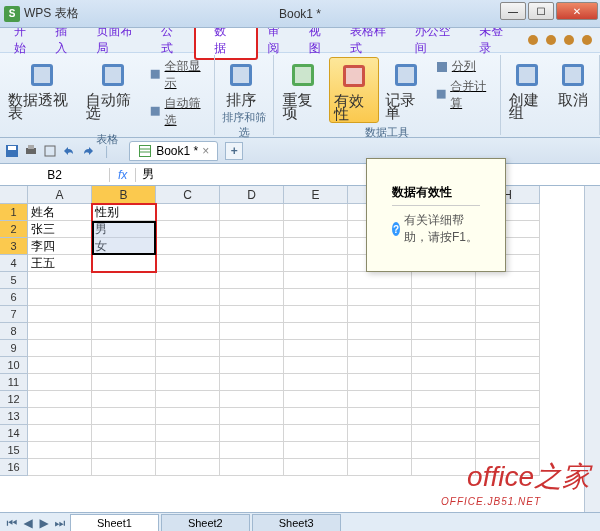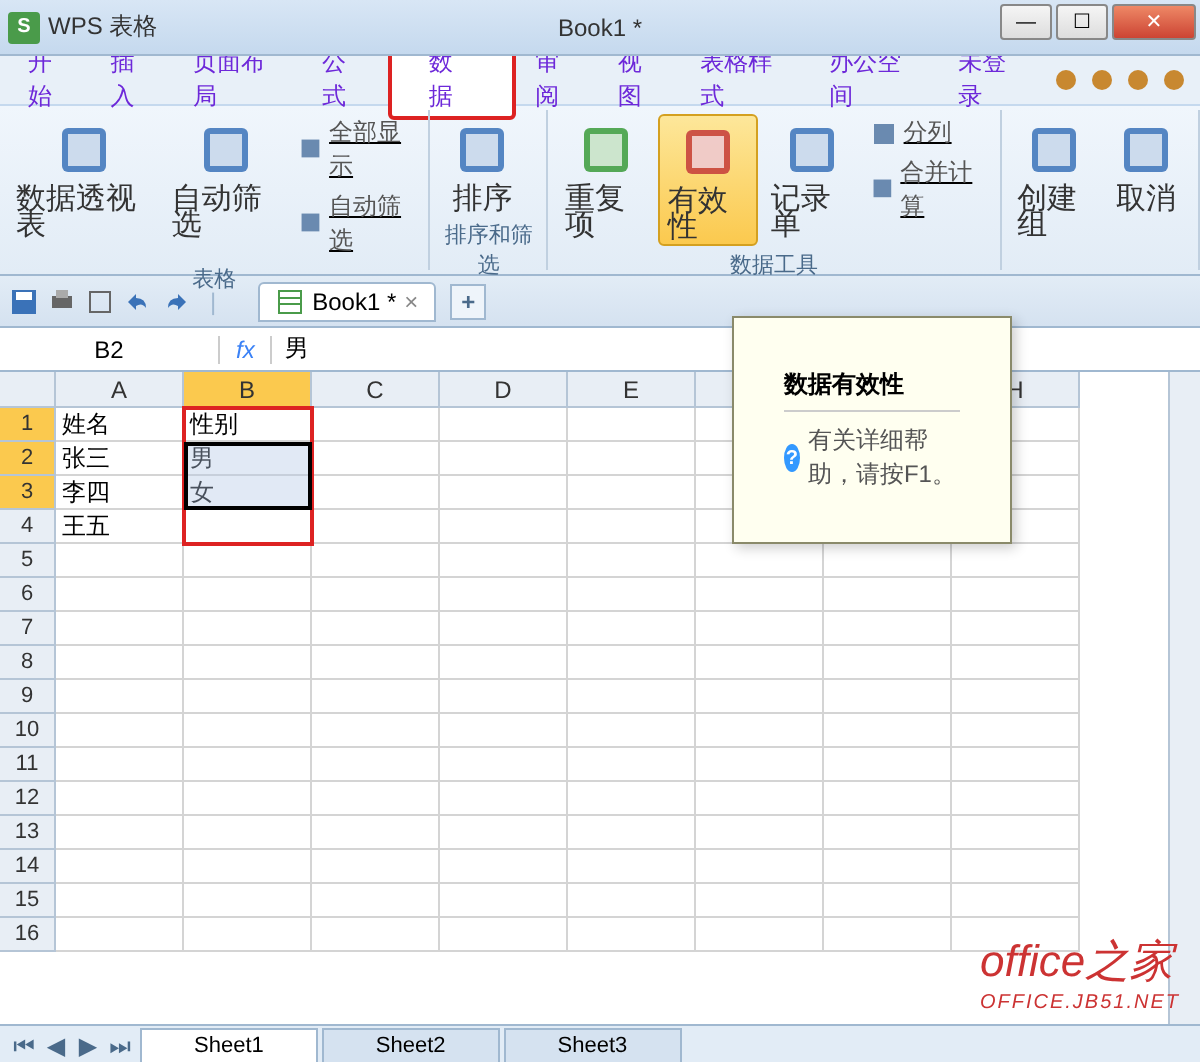--- a/index.html
+++ b/index.html
@@ -62,21 +62,21 @@
 .tooltip-body { color:#555; margin-bottom:8px; line-height:16px; }
 .tooltip-help { color:#555; display:flex; align-items:center; gap:4px; border-top:1px solid #ccc; padding-top:6px; }
 .help-ico { width:14px; height:14px; background:#39f; border-radius:50%; color:#fff; display:flex; align-items:center; justify-content:center; font-size:10px; font-weight:bold; }
 
 .sheet-tabs { height:20px; background:#e2ecf6; display:flex; align-items:center; padding-left:4px; border-top:1px solid #a0b8d0; }
 .nav-btn { width:16px; height:16px; display:flex; align-items:center; justify-content:center; cursor:pointer; color:#4a6a8a; }
 .stab { padding:2px 26px; background:#fff; border:1px solid #a0b8d0; border-bottom:none; margin-left:2px; cursor:pointer; font-size:11px; }
 .stab.inactive { background:#d5e2f0; }
 
 .watermark { position:absolute; right:10px; bottom:24px; color:#c33; font-family:serif; font-style:italic; }
-.watermark .line1 { font-size:22px; }
+.watermark .line1 { font-size:28px;margin-left:26px; }
 .watermark .line2 { font-size:10px; letter-spacing:1px; }
 
 svg { display:block; }
 </style>
 </head>
 <body>
 
 <div class="title-bar">
   <span class="app-badge">S</span>
   <span class="app-name">WPS 表格</span>

